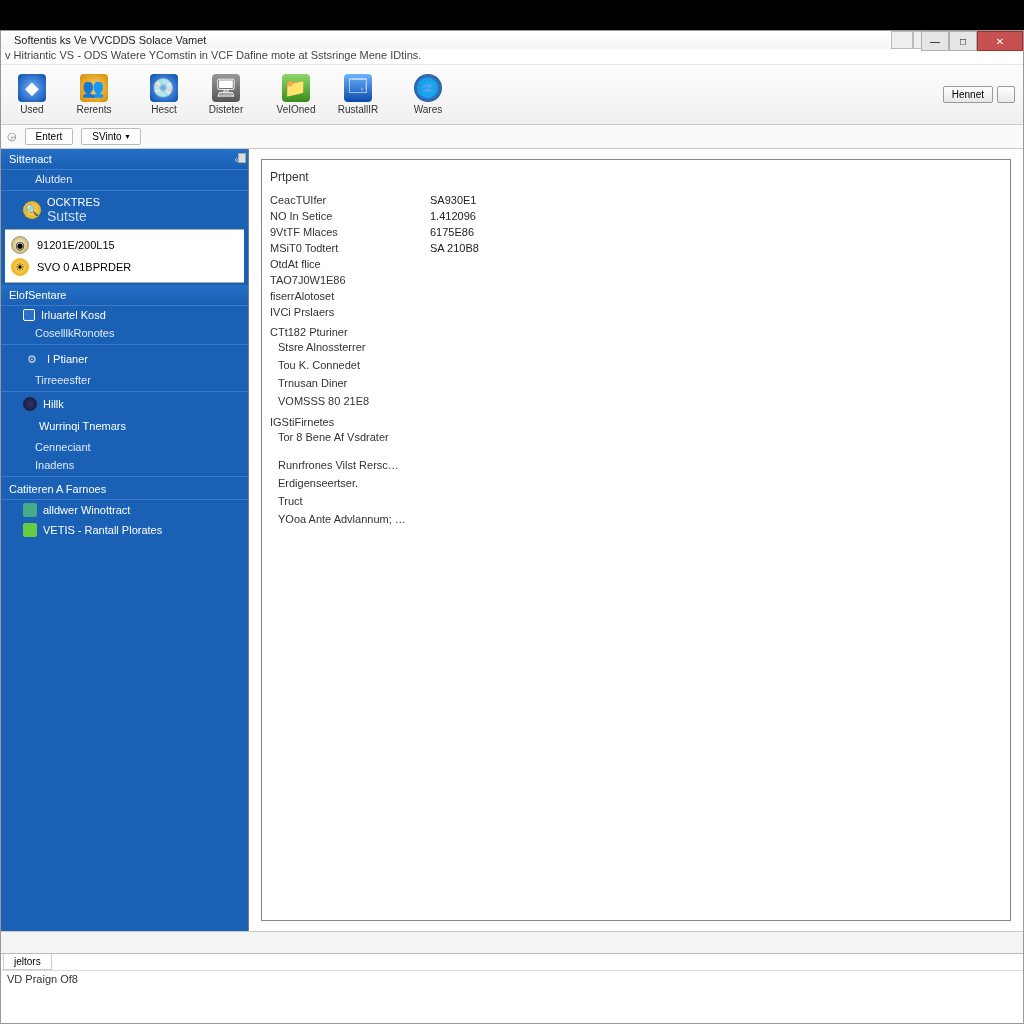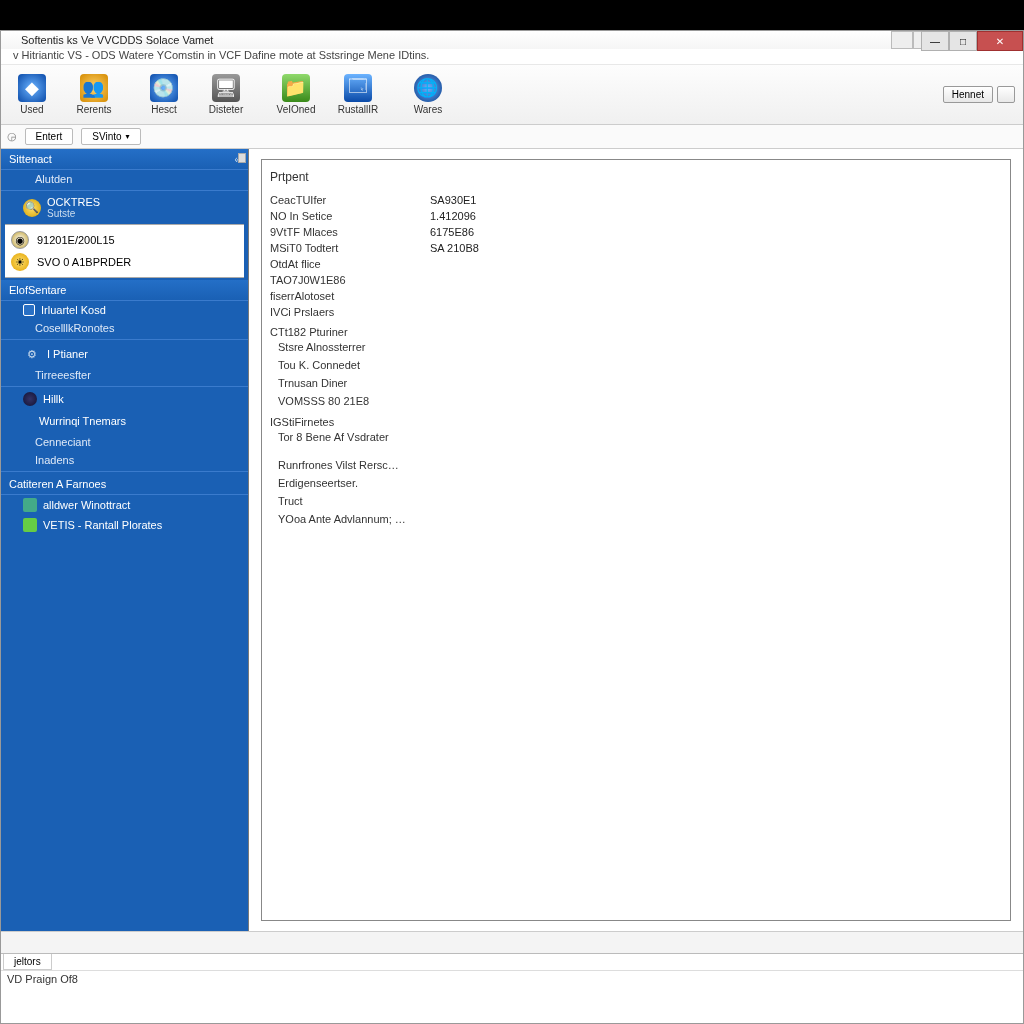--- a/index.html
+++ b/index.html
@@ -1,25 +1,25 @@
 <!DOCTYPE html>
 <html><head>
 <meta charset="utf-8">
 <style>
 * { box-sizing: border-box; margin: 0; padding: 0; font-family: Tahoma, "Segoe UI", sans-serif; }
 body { width: 1024px; height: 1024px; background: #000; overflow: hidden; font-size: 11px; }
 .window { position: absolute; top: 30px; left: 0; right: 0; bottom: 0; background: #fff; border: 1px solid #999; }
-.titlebar { height: 18px; background: linear-gradient(#fff,#f5f5f5); padding: 1px 20px; display: flex; align-items: center; }
+.titlebar { height: 18px; background: linear-gradient(#fff,#f5f5f5); padding: 1px 13px; display: flex; align-items: center; }
 .titlebar .title { flex: 1; font-size: 11px; color: #222; }
 .win-btns { position: absolute; right: 0; top: 0; display: flex; gap: 0; }
 .win-btn { width: 28px; height: 20px; background: #e5e5e5; border: 1px solid #b0b0b0; display: flex; align-items: center; justify-content: center; font-size: 10px; cursor: pointer; }
 .win-btn.close { background: #c75050; color: #fff; width: 46px; border-color: #a03030; }
 .ctl-btns { position: absolute; right: 88px; top: 0; display: flex; }
 .ctl-btn { width: 22px; height: 18px; border: 1px solid #bbb; background: #eee; }
-.menubar { height: 16px; padding: 0 12px; font-size: 11px; color: #444; border-bottom: 1px solid #e8e8e8; }
+.menubar { height: 16px; padding: 0 4px; font-size: 11px; color: #444; border-bottom: 1px solid #e8e8e8; }
 .toolbar { height: 60px; background: linear-gradient(#fdfdfd,#f0f0f0); border-bottom: 1px solid #ccc; display: flex; align-items: center; padding: 4px 8px; gap: 24px; }
 .tb-group { display: flex; gap: 16px; }
 .tb-btn { display: flex; flex-direction: column; align-items: center; width: 46px; cursor: pointer; }
 .tb-icon { width: 28px; height: 28px; border-radius: 4px; display: flex; align-items: center; justify-content: center; font-size: 18px; }
 .tb-label { font-size: 10px; color: #333; margin-top: 2px; text-align: center; }
 .tb-right { margin-left: auto; display: flex; gap: 4px; }
 .small-btn { border: 1px solid #999; background: linear-gradient(#fff,#e8e8e8); padding: 2px 8px; font-size: 10px; border-radius: 2px; cursor: pointer; }
 .subbar { height: 24px; border-bottom: 1px solid #ccc; display: flex; align-items: center; padding: 0 6px; gap: 8px; background: #fafafa; }
 .subbar .tab { border: 1px solid #bbb; background: #fff; padding: 2px 10px; font-size: 10px; border-radius: 2px; display: flex; align-items: center; gap: 4px; }
 .content { display: flex; height: calc(100% - 18px - 16px - 60px - 24px - 22px - 70px); }
@@ -124,21 +124,21 @@
       <div class="side-head">
         <span>Sittenact</span>
         <span class="chev">«</span>
       </div>
       <div class="side-item sub">Alutden</div>
       <div class="side-sep"></div>
       <div class="side-item">
         <span class="si-icon" style="background:radial-gradient(#ffe06b,#d4a000)">🔍</span>
         <span style="display:flex;flex-direction:column">
             <span>OCKTRES</span>
-            <span style="font-size:10px;color:#cde">Sutste</span>
+            <span style="font-size:14px;color:#cde">Sutste</span>
           </span>
       </div>
       <div class="side-sel">
         <div class="row">
             <span class="si-icon" style="background:radial-gradient(#fff,#c0a030);border:1px solid #999">◉</span>
             <span>91201E/200L15</span>
           </div>
         <div class="row">
             <span class="si-icon" style="background:radial-gradient(#ffe06b,#e0a000)">☀</span>
             <span style="display:flex;flex-direction:row">

